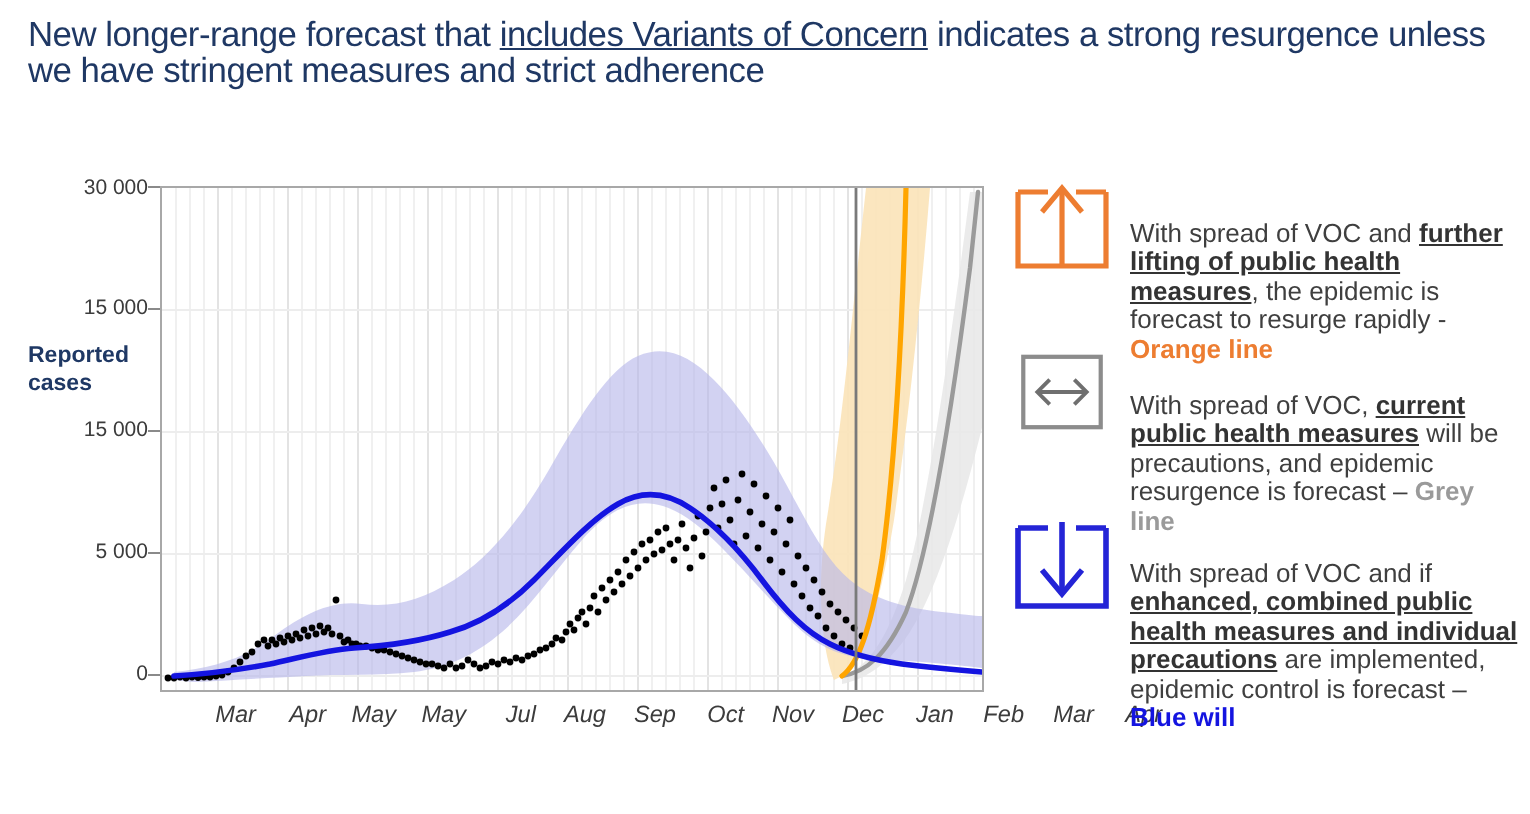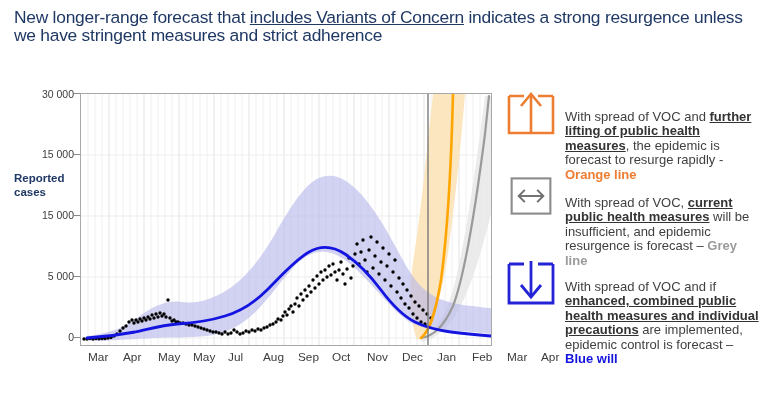--- a/index.html
+++ b/index.html
@@ -65,23 +65,24 @@
     left: 74px;
     width: 6px;
     height: 1px;
     background: #8a8a8a;
   }
   .xlabel {
     position: absolute;
     top: 266px;
     font-size: 11.8px;
     color: #3c3c3c;
-    text-align: left;
+    text-align: right;
     width: 40px;
     margin-left: -20px;
+    font-style: italic;
   }
   #axis-name {
     position: absolute;
     left: 14px; top: 88px;
     width: 68px;
     font-size: 11.5px;
     font-weight: bold;
     line-height: 13.5px;
     color: #1f3864;
   }
@@ -441,21 +442,21 @@
   </div>
 
   <div class="legend-item" style="top:172px; height:72px">
     <svg class="legend-icon" viewBox="0 0 50 50" style="height:44px">
       <rect x="3" y="5" width="44" height="40" fill="none" stroke="#8c8c8c" stroke-width="2.4"></rect>
       <line x1="12" y1="25" x2="38" y2="25" stroke="#6f6f6f" stroke-width="2.2"></line>
       <path d="M18,18 L11,25 L18,32" fill="none" stroke="#6f6f6f" stroke-width="2.2" stroke-linejoin="miter"></path>
       <path d="M32,18 L39,25 L32,32" fill="none" stroke="#6f6f6f" stroke-width="2.2" stroke-linejoin="miter"></path>
     </svg>
     <div class="legend-text">
-      <span>With spread of VOC, </span><b>current public health measures</b><span> will be insufficient, and epidemic resurgence is forecast – </span><span class="kw-grey">Grey line</span>
+      <span>With spread of VOC, </span><b>current public health measures</b><span> will be precautions, and epidemic resurgence is forecast – </span><span class="kw-grey">Grey line</span>
     </div>
   </div>
 
   <div class="legend-item" style="top:256px; height:86px">
     <svg class="legend-icon" viewBox="0 0 50 50">
       <path d="M3,6 L3,45 L47,45 L47,6" fill="none" stroke="#2424d6" stroke-width="2.8"></path>
       <path d="M3,6 L18,6 M32,6 L47,6" fill="none" stroke="#2424d6" stroke-width="2.8"></path>
       <line x1="25" y1="3" x2="25" y2="38" stroke="#2424d6" stroke-width="2.8"></line>
       <path d="M15,27 L25,39 L35,27" fill="none" stroke="#2424d6" stroke-width="2.8" stroke-linejoin="miter"></path>
     </svg>

